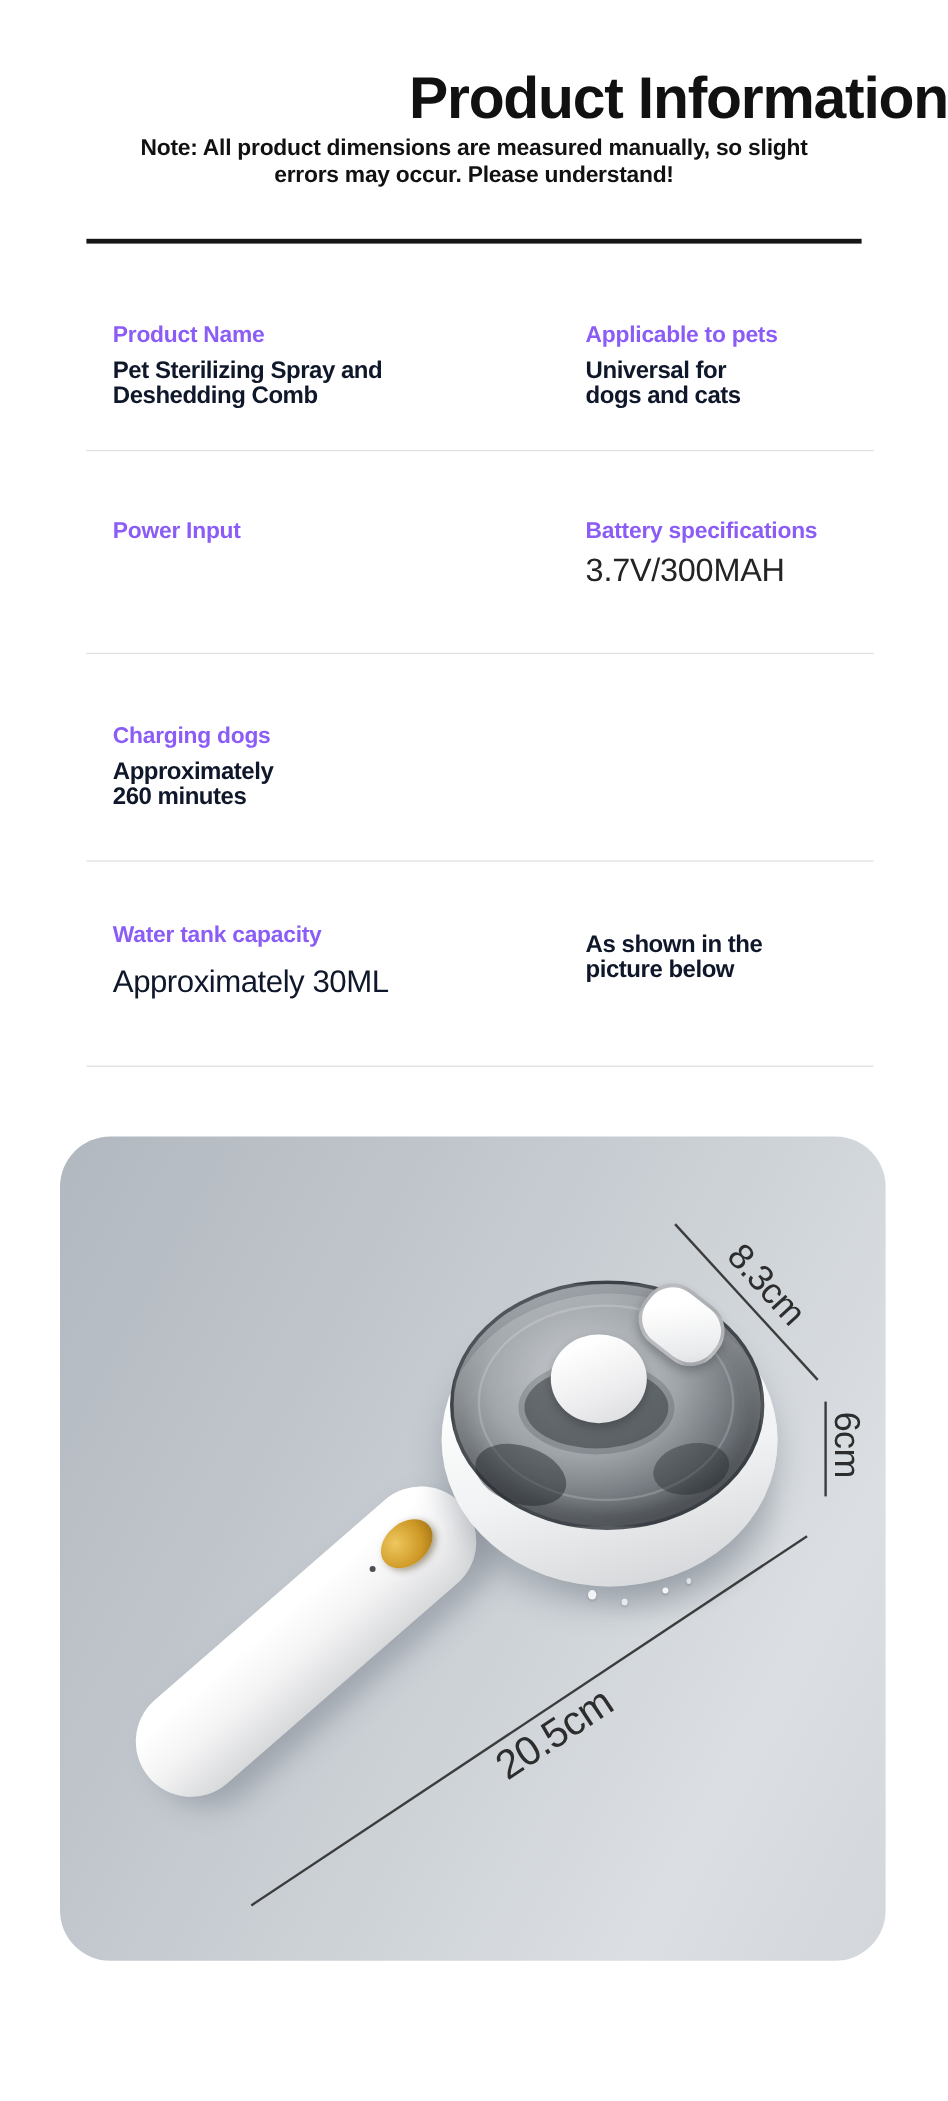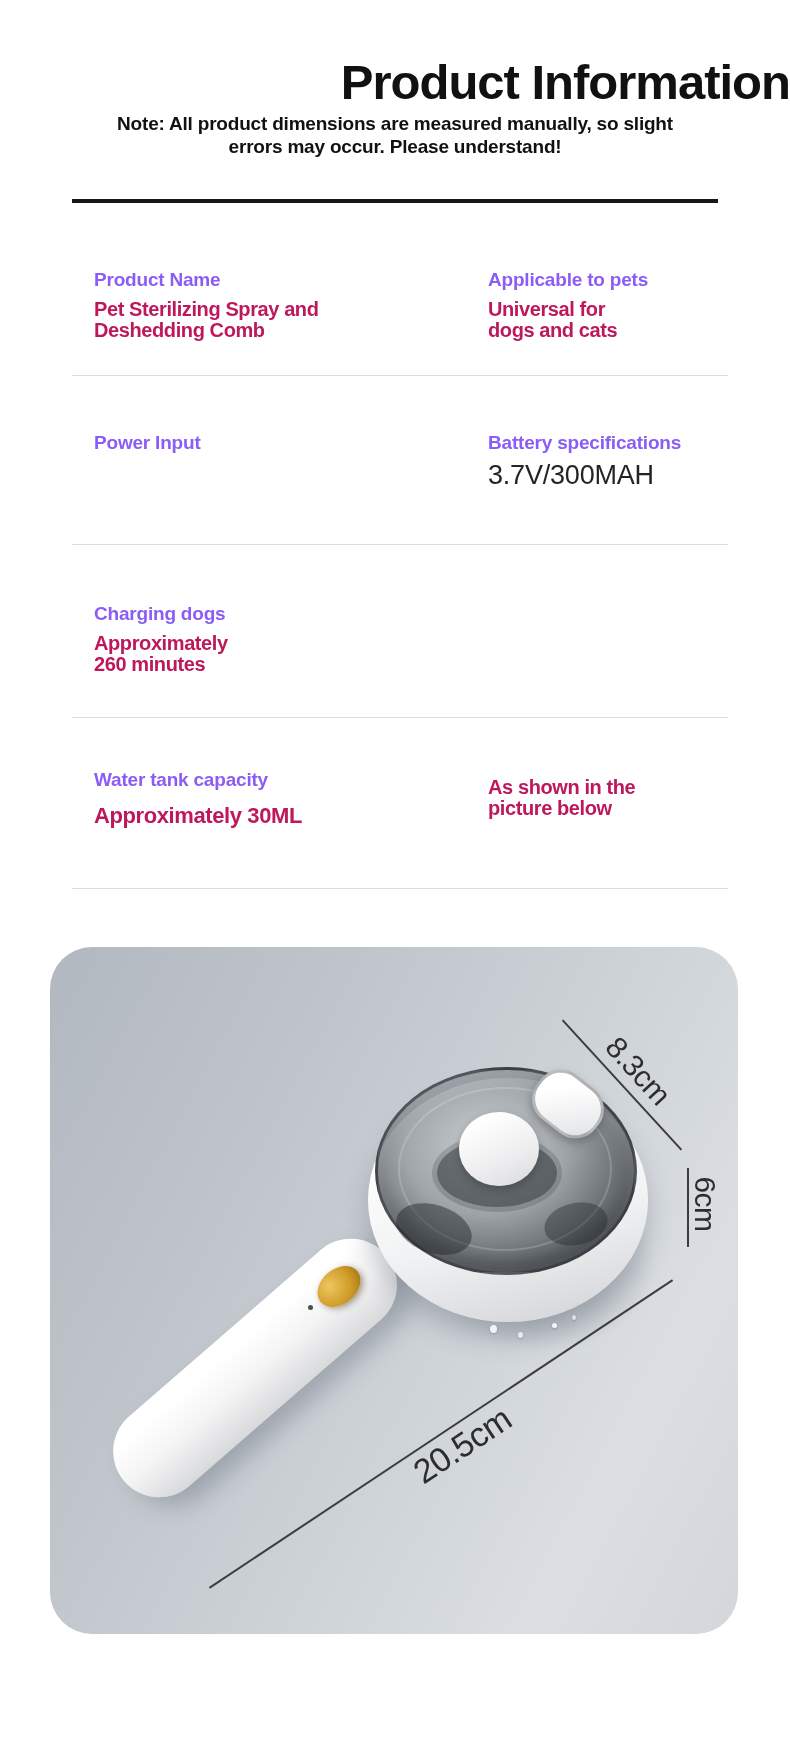--- a/index.html
+++ b/index.html
@@ -23,24 +23,24 @@
   }
   
   .spec-row{position:absolute;left:0;width:790px;}
   .row1{top:269px}.row2{top:432px}.row3{top:603px}.row4{top:769px}
   .cell{position:absolute;top:0;}
   .cell.left{left:94px;width:330px;}
   .cell.right{left:476px;width:270px;margin-left:12px;}
   .spec-label{
     font-size:19px;font-weight:600;color:#8b5cf6;letter-spacing:-0.2px;line-height:22px;
   }
-  .value{white-space:pre-line;color:#be185d;letter-spacing:-0.4px;}
+  .value{white-space:pre-line;color:#0f172a;letter-spacing:-0.4px;}
   .v-bold{font-size:20px;font-weight:700;line-height:21px;margin-top:8px;}
   .v-big{font-size:27px;font-weight:400;margin-top:6px;letter-spacing:-0.2px;color:#242424;}
-  .v-small{font-size:22px;font-weight:700;margin-top:12px;}
+  .v-small{font-size:26px;font-weight:400;margin-top:12px;}
   .rule-light{position:absolute;left:72px;width:656px;height:1px;background:#dedede;}
   .rl1{top:375px}.rl2{top:544px}.rl3{top:717px}.rl4{top:888px}
   
   .figure-card{
     position:absolute;left:50px;top:947px;width:688px;height:687px;border-radius:42px;
     background:linear-gradient(118deg,#b2b8bf 0%,#bec4ca 28%,#cdd2d7 55%,#dbdfe3 80%,#d3d7db 100%);
     overflow:hidden;
   }
   .figure-card *{position:absolute;}
   .head-shadow{

